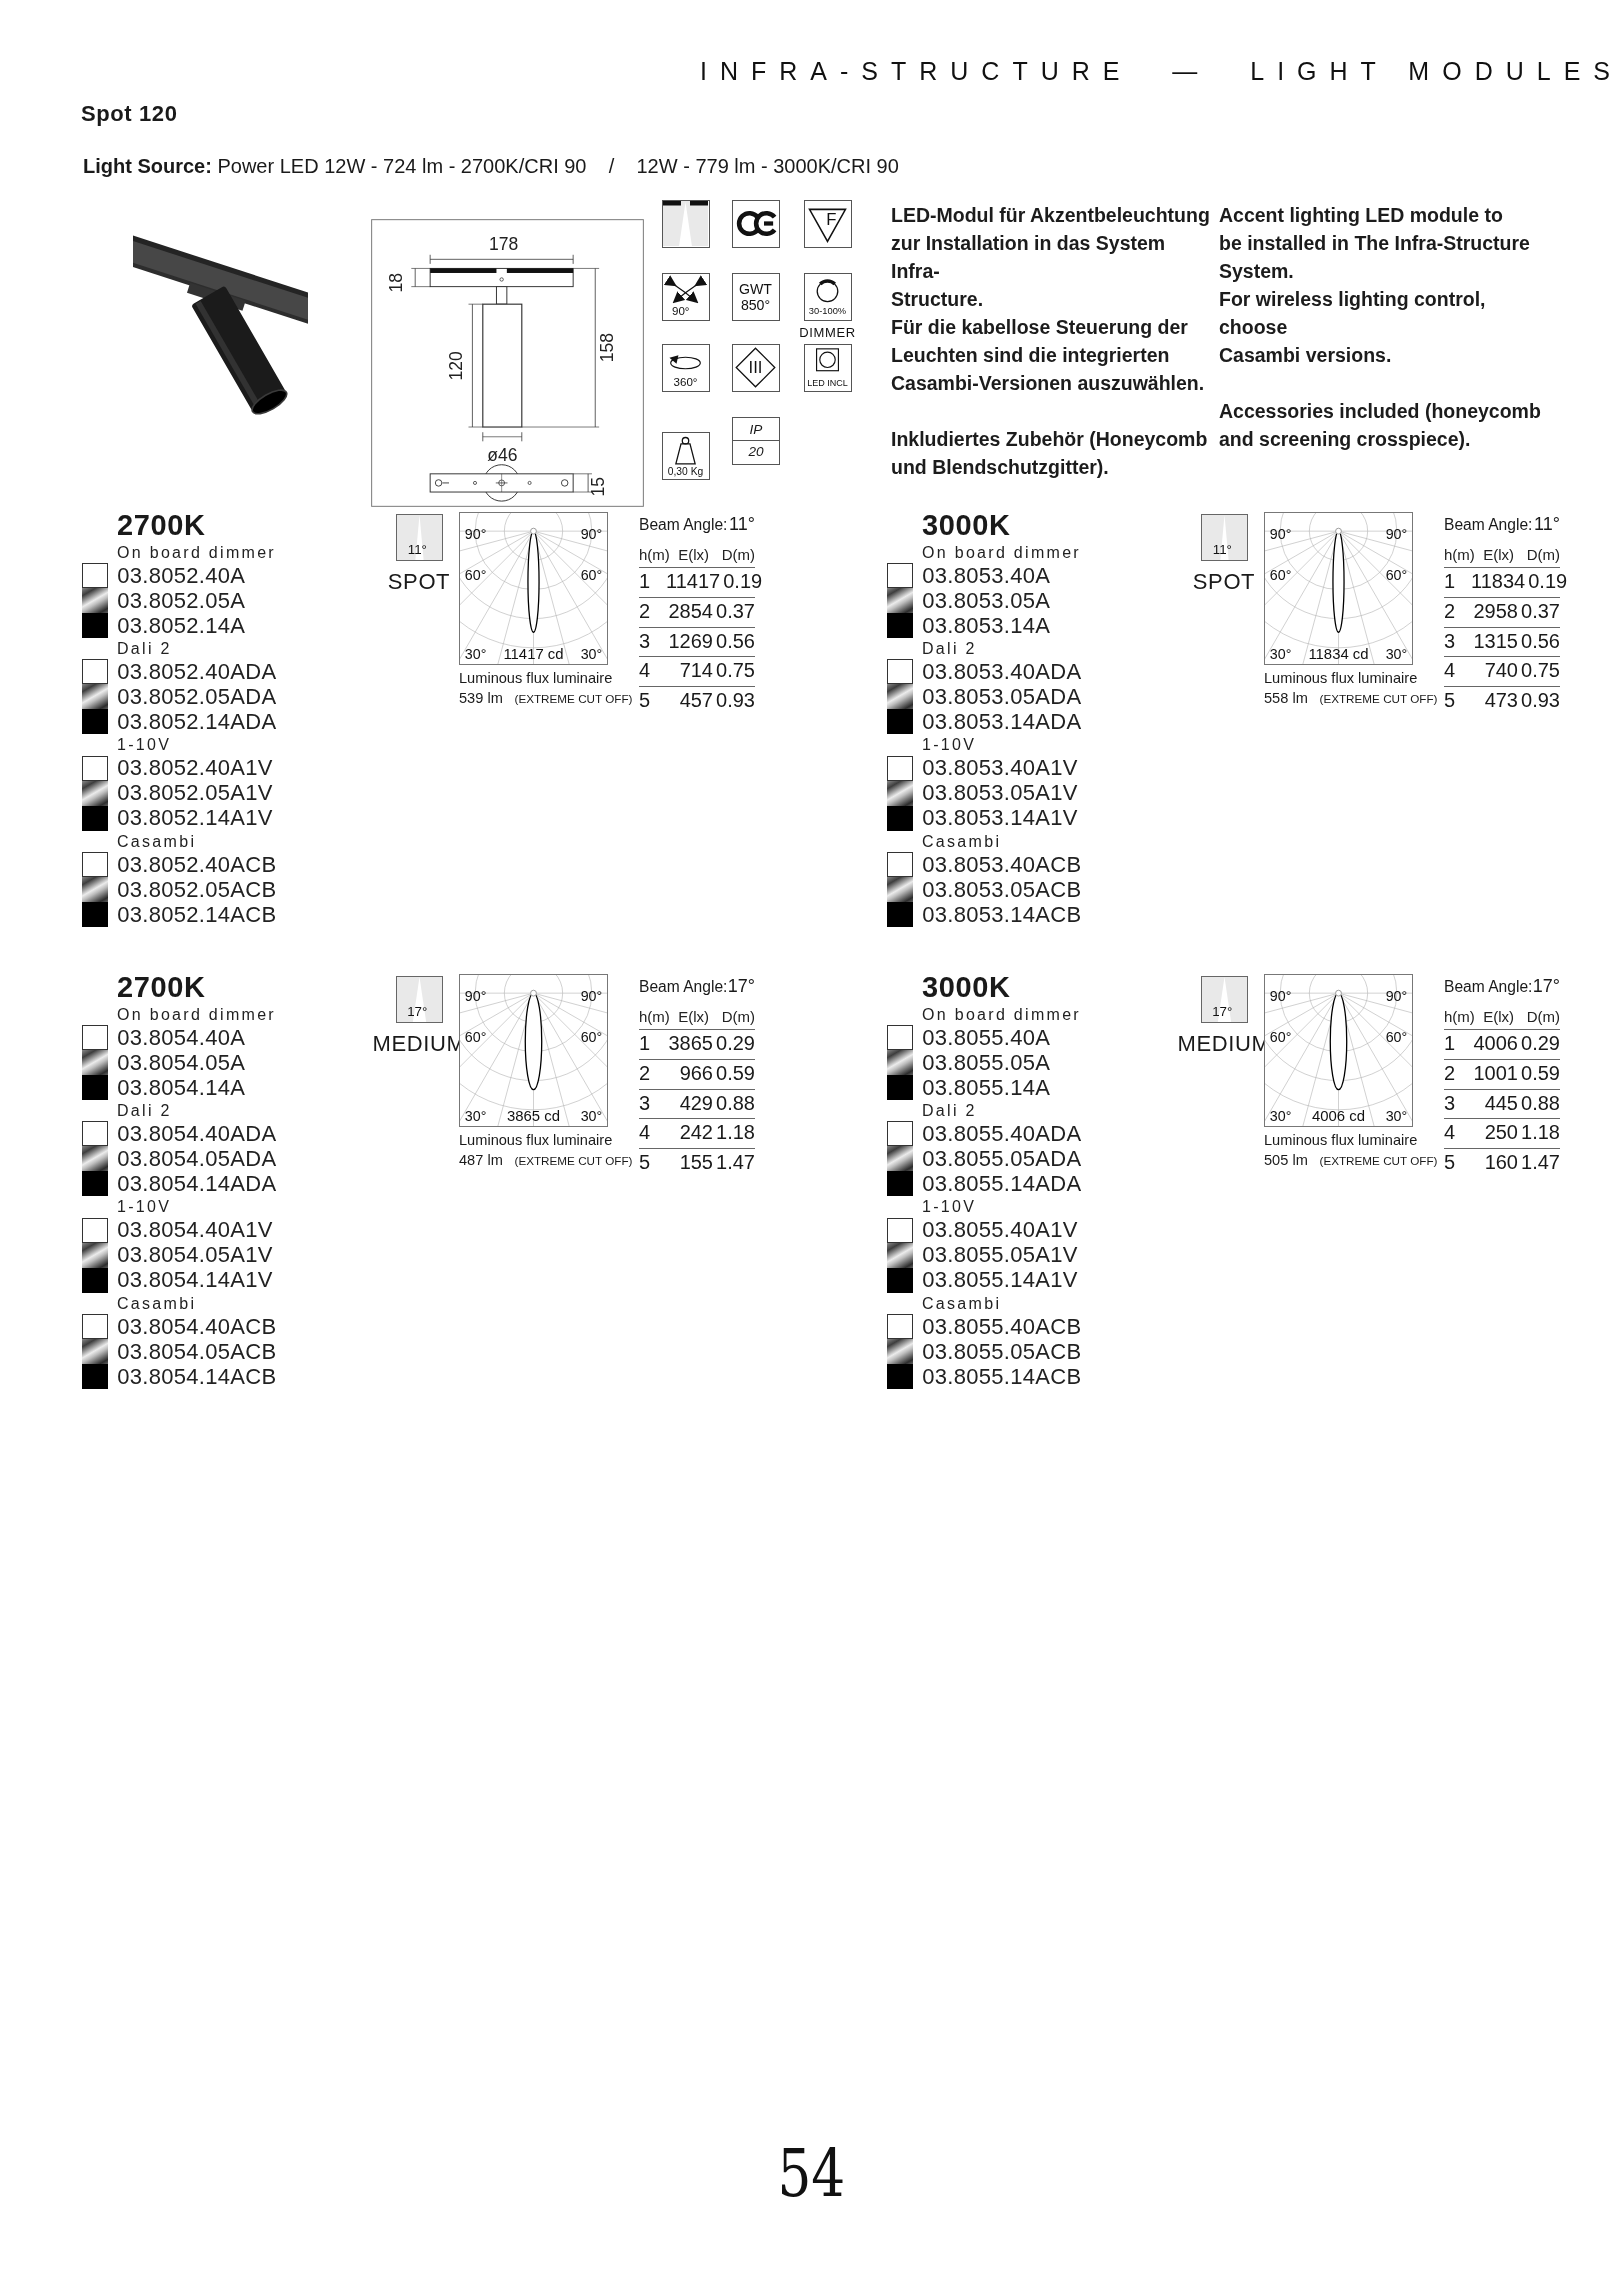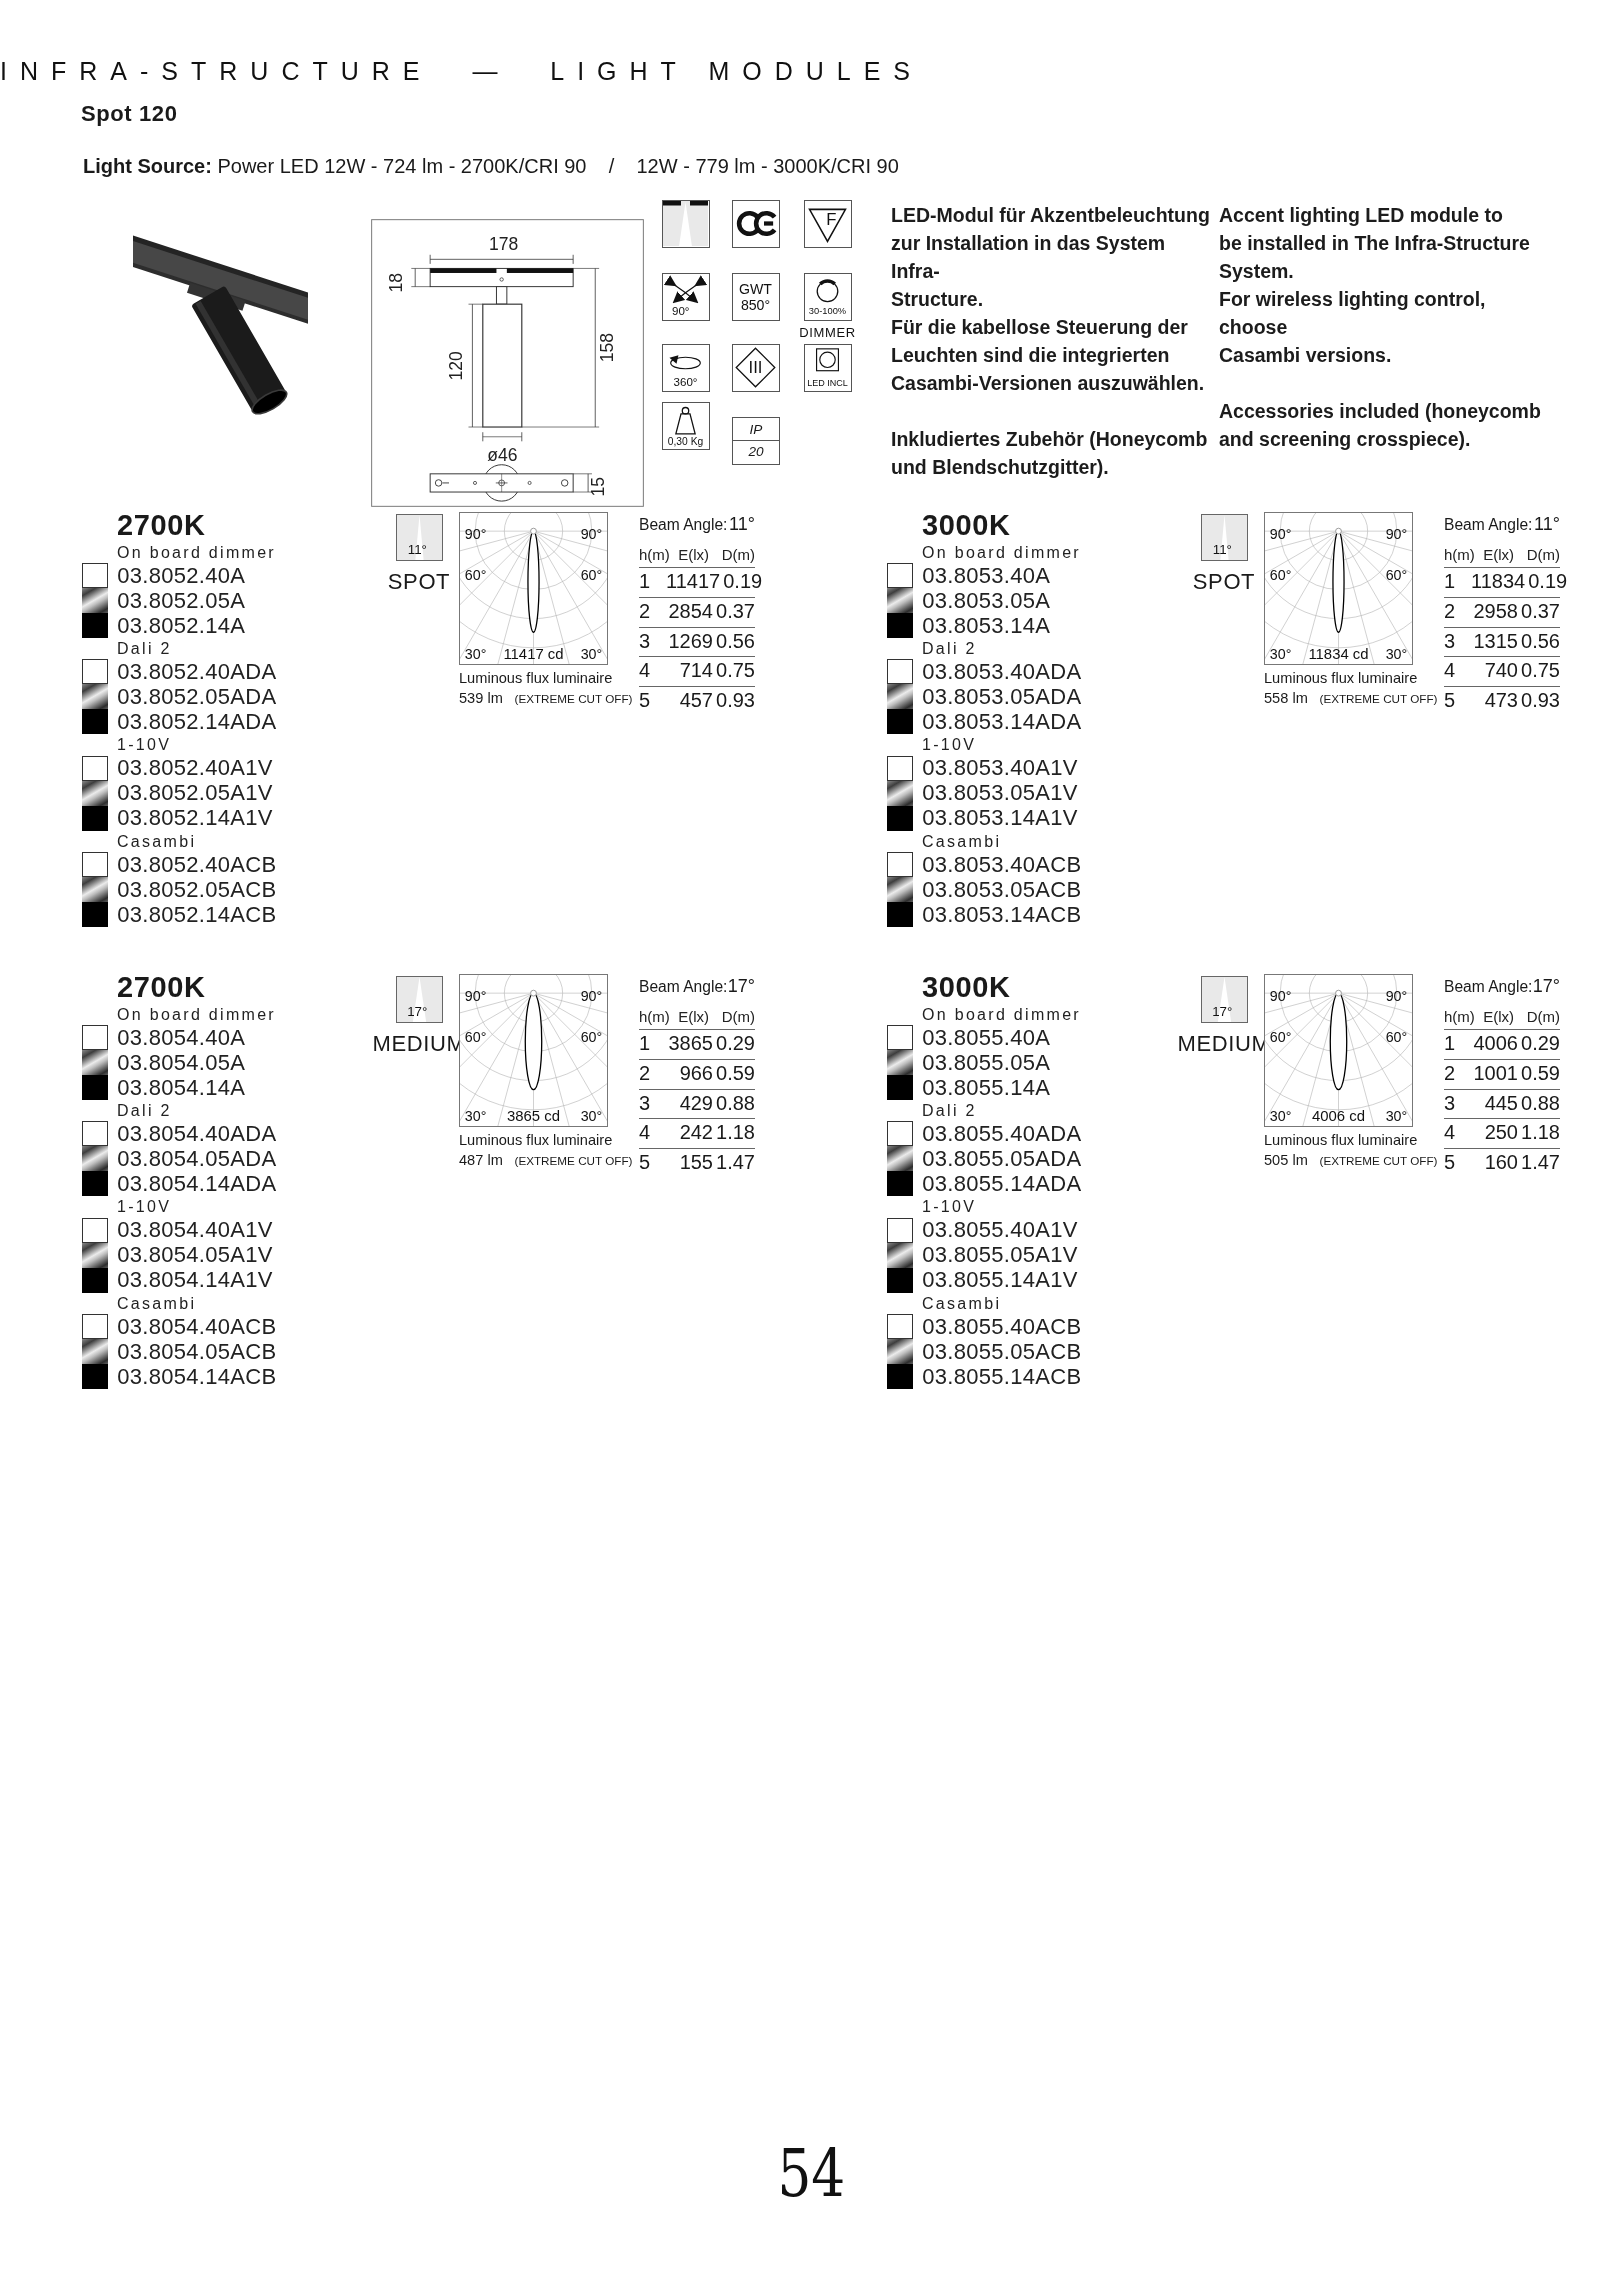--- a/index.html
+++ b/index.html
@@ -4,21 +4,21 @@
 <style>
   * { margin:0; padding:0; box-sizing:border-box; }
   html,body { background:#fff; }
   body {
     position:relative; width:1623px; height:2273px;
     font-family:"Liberation Sans", sans-serif; color:#1a1a1a; overflow:hidden;
   }
   .abs { position:absolute; }
 
   
-  #header-title { top:57px; left:0; width:1623px; text-align:left;
+  #header-title { top:57px; left:0; width:1623px; text-align:right;
     font-size:25px; letter-spacing:13px; white-space:pre; color:#111; }
   #product-name { left:81px; top:101px; font-size:22px; font-weight:bold; letter-spacing:0.6px; }
   #light-source { left:83px; top:155px; font-size:20px; white-space:pre; }
   #light-source b { font-weight:bold; }
 
   
   #photo { left:133px; top:218px; }
   #drawing { left:371px; top:203px;margin-top:16px; }
   #drawing svg text { font-size:27px; fill:#222; font-family:"Liberation Sans",sans-serif; }
 
@@ -216,21 +216,21 @@
     <text x="35" y="44" text-anchor="middle" font-size="26" font-family="DejaVu Serif,serif">III</text>
   </svg>
 </div>
 <div class="abs ibox" style="left:804px;top:344px;">
   <svg width="45" height="45" viewBox="0 0 70 70">
     <rect x="18" y="6" width="34" height="34" fill="none" stroke="#111" stroke-width="1.8"></rect>
     <circle cx="35" cy="23" r="12" fill="none" stroke="#111" stroke-width="1.8"></circle>
     <text x="35" y="64" text-anchor="middle" font-size="14">LED INCL</text>
   </svg>
 </div>
-<div class="abs ibox" style="left:662px;top:402px;">
+<div class="abs ibox" style="left:662px;top:432px;">
   <svg width="45" height="45" viewBox="0 0 70 70">
     <circle cx="35" cy="12" r="5" fill="none" stroke="#111" stroke-width="2"></circle>
     <path d="M28,17 L20,48 L50,48 L42,17 Z" fill="none" stroke="#111" stroke-width="2"></path>
     <text x="35" y="66" text-anchor="middle" font-size="16">0,30 Kg</text>
   </svg>
 </div>
 <div class="abs ibox" style="left:732px;top:417px;font-style:italic;">
   <div style="height:23px;border-bottom:1.3px solid #555;text-align:center;font-size:13.6px;line-height:23px;">IP</div>
   <div style="height:21.4px;text-align:center;font-size:13.6px;line-height:21.4px;">20</div>
 </div>

